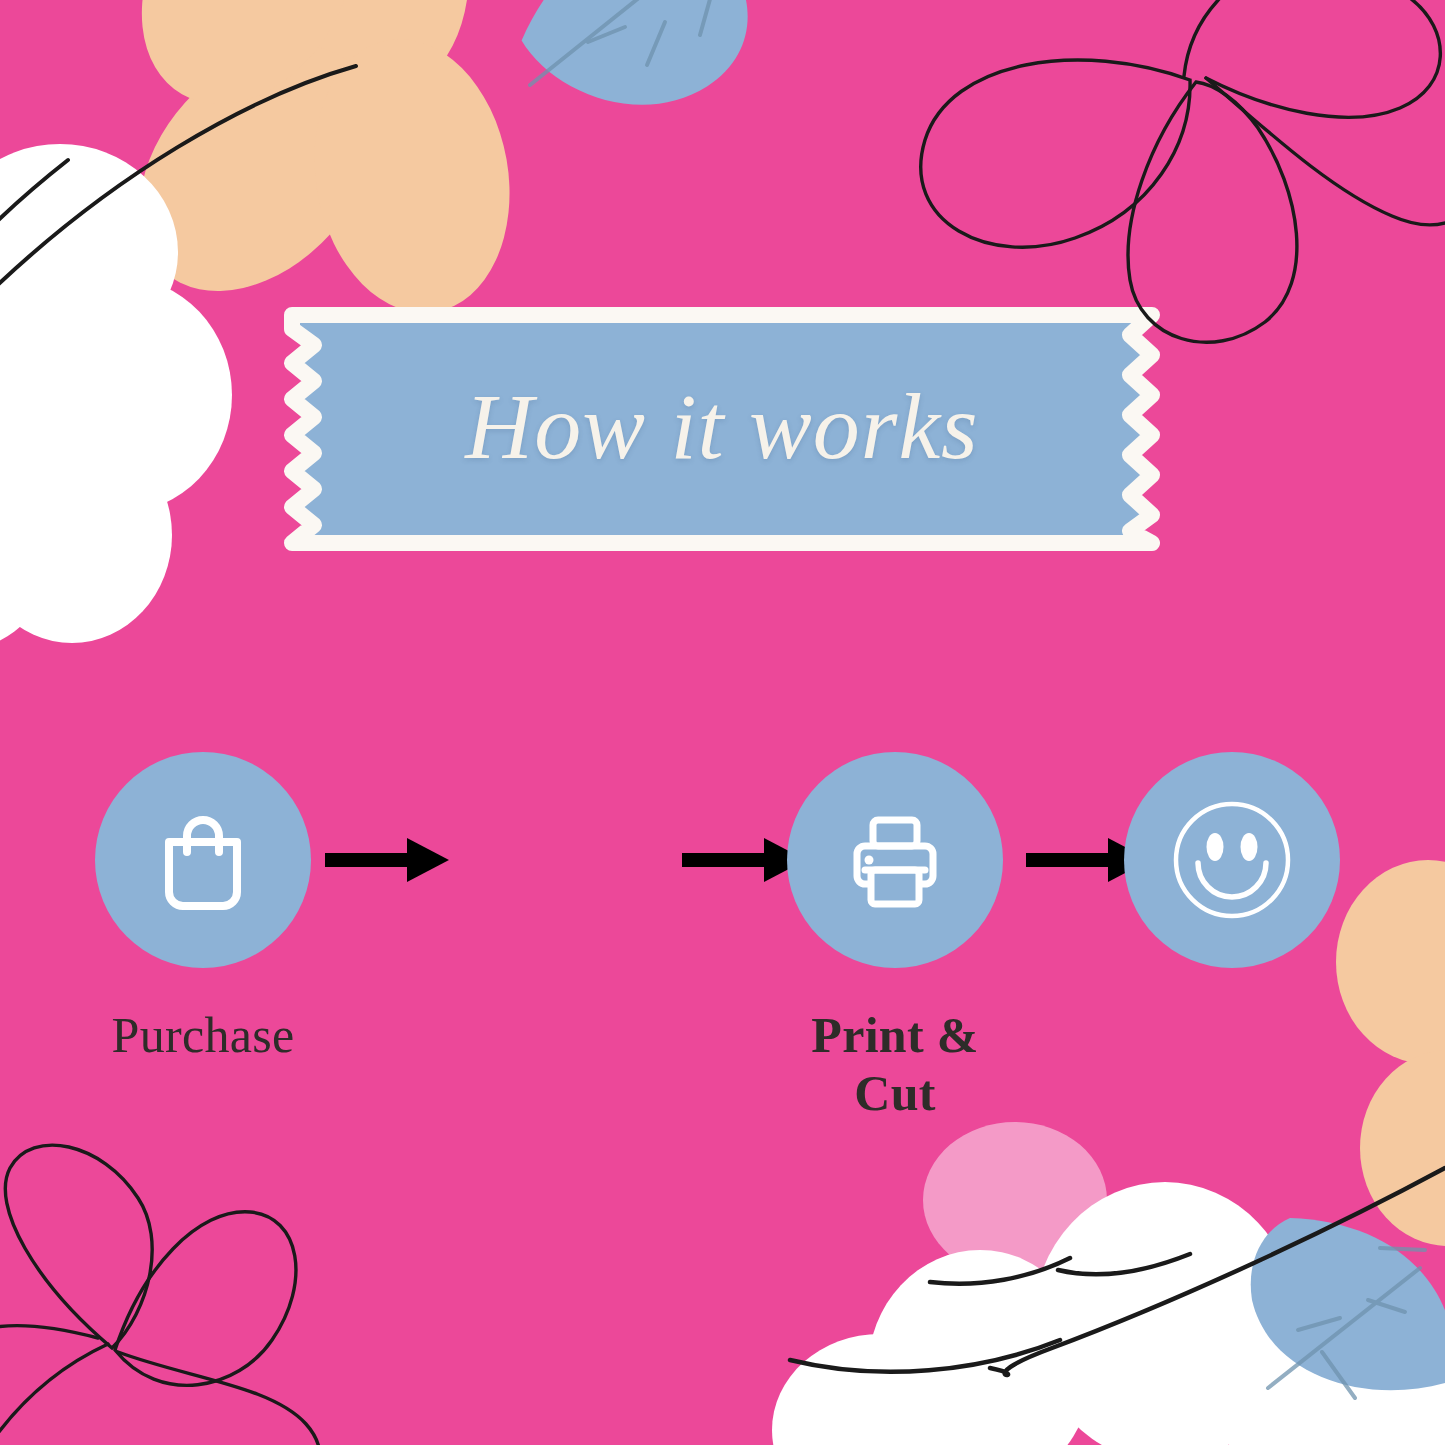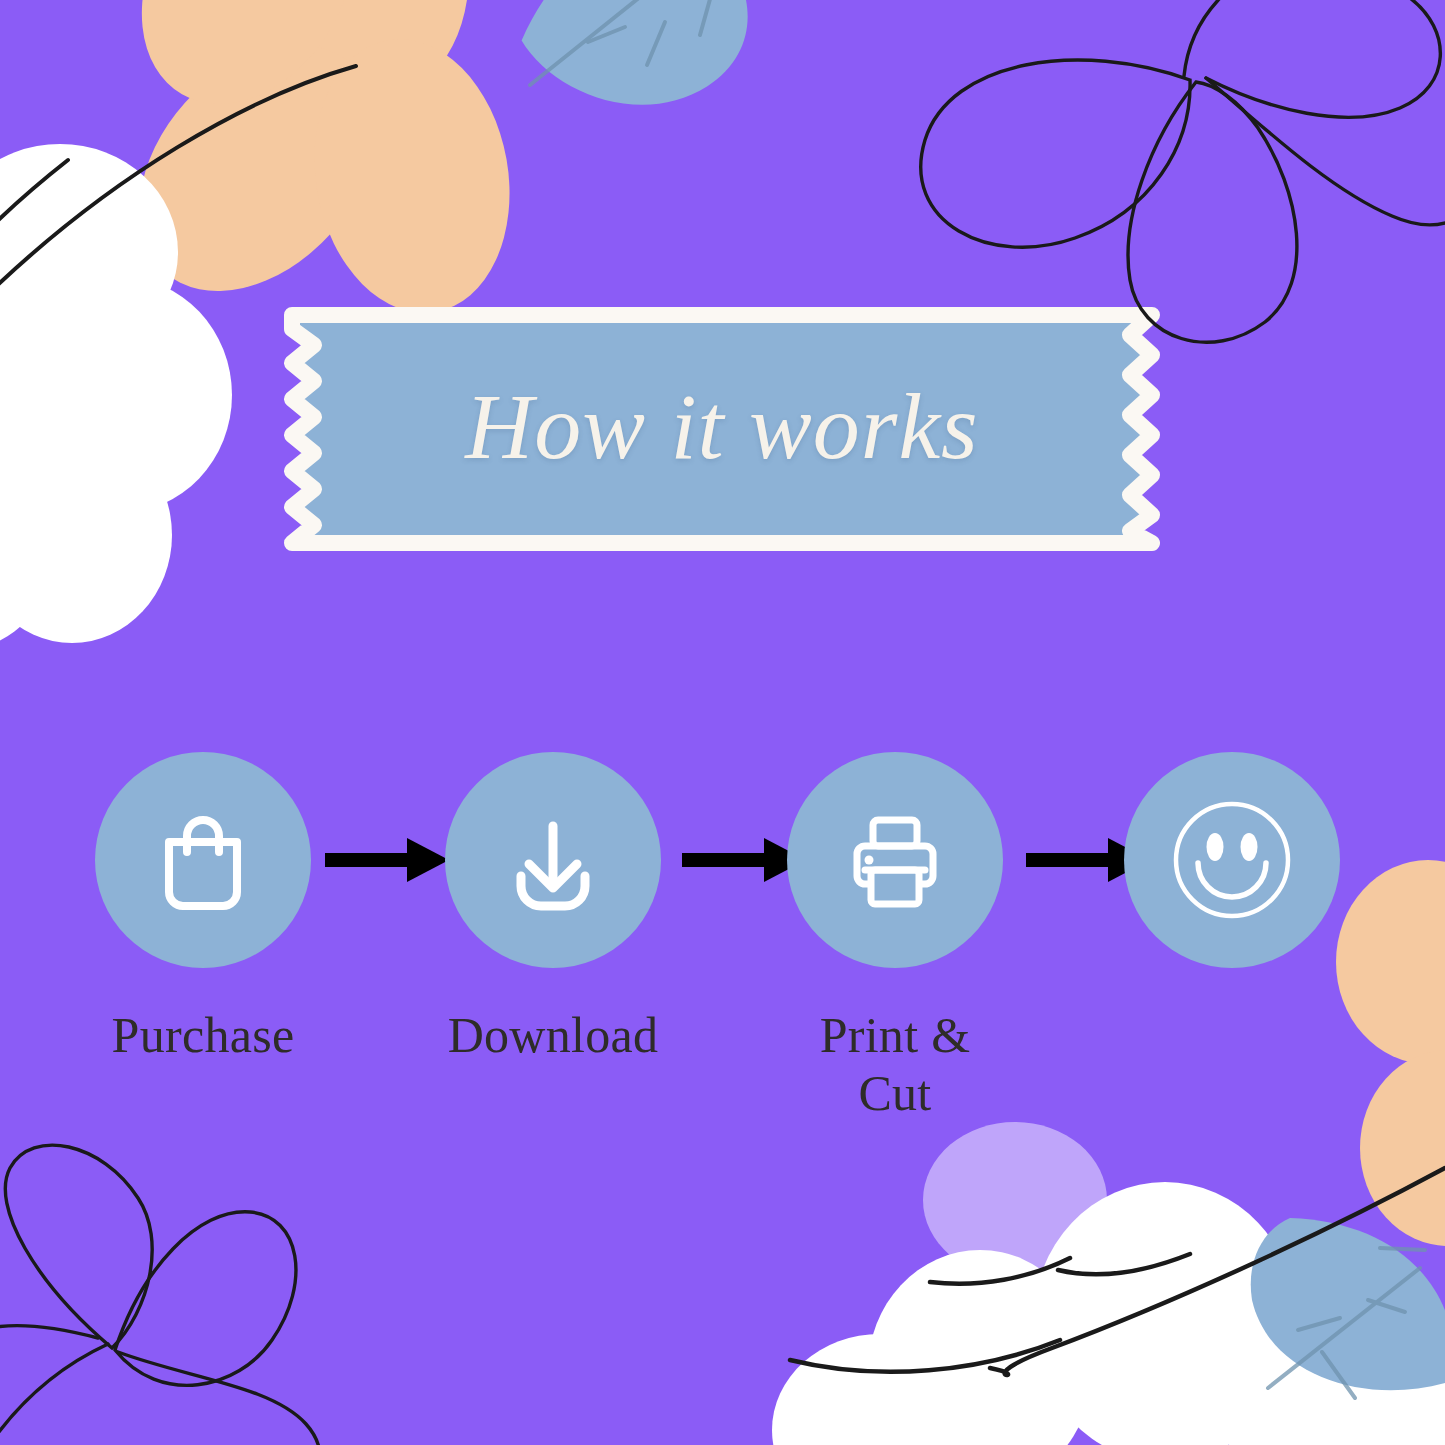--- a/index.html
+++ b/index.html
@@ -4,21 +4,21 @@
 <style>
   html, body {
     margin: 0;
     padding: 0;
     background: #f7f3ec;
   }
   #canvas {
     position: relative;
     width: 1445px;
     height: 1445px;
-    background: #8b5cf6;
+    background: #ec4899;
     overflow: hidden;
     font-family: "Liberation Serif", serif;
   }
   .layer {
     position: absolute;
     left: 0; top: 0;
     width: 1445px;
     height: 1445px;
     pointer-events: none;
   }
@@ -176,37 +176,27 @@
           </svg>
         </div>
         <div class="step-label">Purchase</div>
       </div>
 
       <svg class="arrow" style="left:323px; width:128px;" viewBox="0 0 128 48">
         <rect x="2" y="17" width="88" height="14" fill="#000000"></rect>
         <polygon points="84,2 126,24 84,46" fill="#000000"></polygon>
       </svg>
 
-      <div class="step" style="left:437px;">
-        <div class="circle">
-          <svg width="120" height="120" viewBox="0 0 120 120">
-            <path d="M 60 26 L 60 84" fill="none" stroke="#ffffff" stroke-width="9" stroke-linecap="round"></path>
-            <polyline points="36,64 60,88 84,64" fill="none" stroke="#ffffff" stroke-width="9" stroke-linecap="round" stroke-linejoin="round"></polyline>
-            <path d="M 28 76 L 28 86 A 20 20 0 0 0 48 106 L 72 106 A 20 20 0 0 0 92 86 L 92 76" fill="none" stroke="#ffffff" stroke-width="9" stroke-linecap="round"></path>
-          </svg>
-        </div>
-        <div class="step-label">Download</div>
-      </div>
 
       <svg class="arrow" style="left:680px; width:128px;" viewBox="0 0 128 48">
         <rect x="2" y="17" width="88" height="14" fill="#000000"></rect>
         <polygon points="84,2 126,24 84,46" fill="#000000"></polygon>
       </svg>
 
-      <div class="step" style="left:779px;">
+      <div class="step" style="left:779px;font-weight:bold;">
         <div class="circle">
           <svg width="120" height="120" viewBox="0 0 120 120">
             <rect x="38" y="20" width="44" height="26" rx="5" fill="none" stroke="#ffffff" stroke-width="7"></rect>
             <path d="M 30 46 L 90 46 A 8 8 0 0 1 98 54 L 98 76 A 8 8 0 0 1 90 84 L 30 84 A 8 8 0 0 1 22 76 L 22 54 A 8 8 0 0 1 30 46 Z" fill="none" stroke="#ffffff" stroke-width="7" stroke-linejoin="round"></path>
             <circle cx="34" cy="60" r="4.5" fill="#ffffff"></circle>
             <rect x="36" y="70" width="48" height="34" rx="4" fill="#8db2d6" stroke="#ffffff" stroke-width="7"></rect>
             <path d="M 30 70 L 90 70" stroke="#ffffff" stroke-width="7" stroke-linecap="round"></path>
           </svg>
         </div>
         <div class="step-label">

